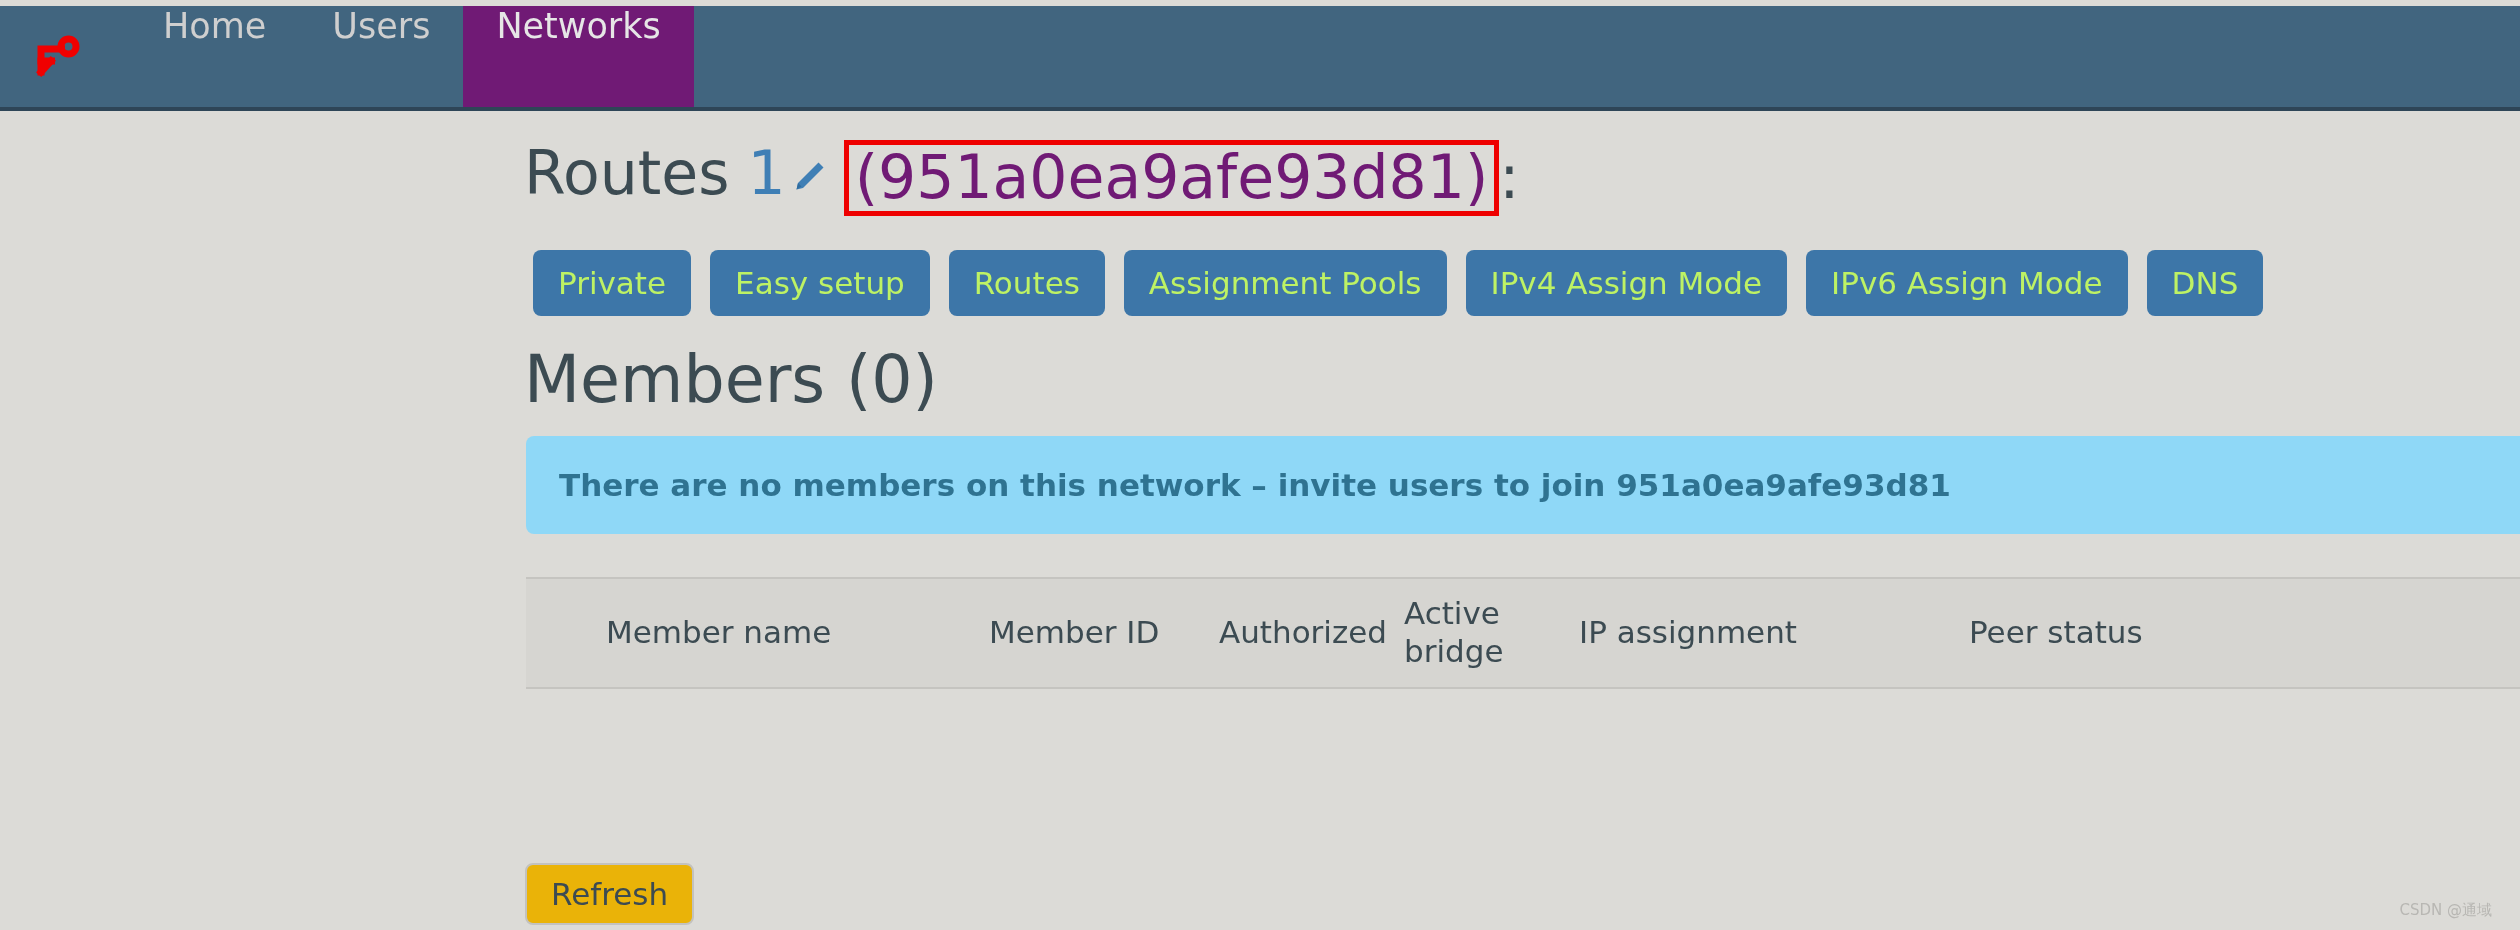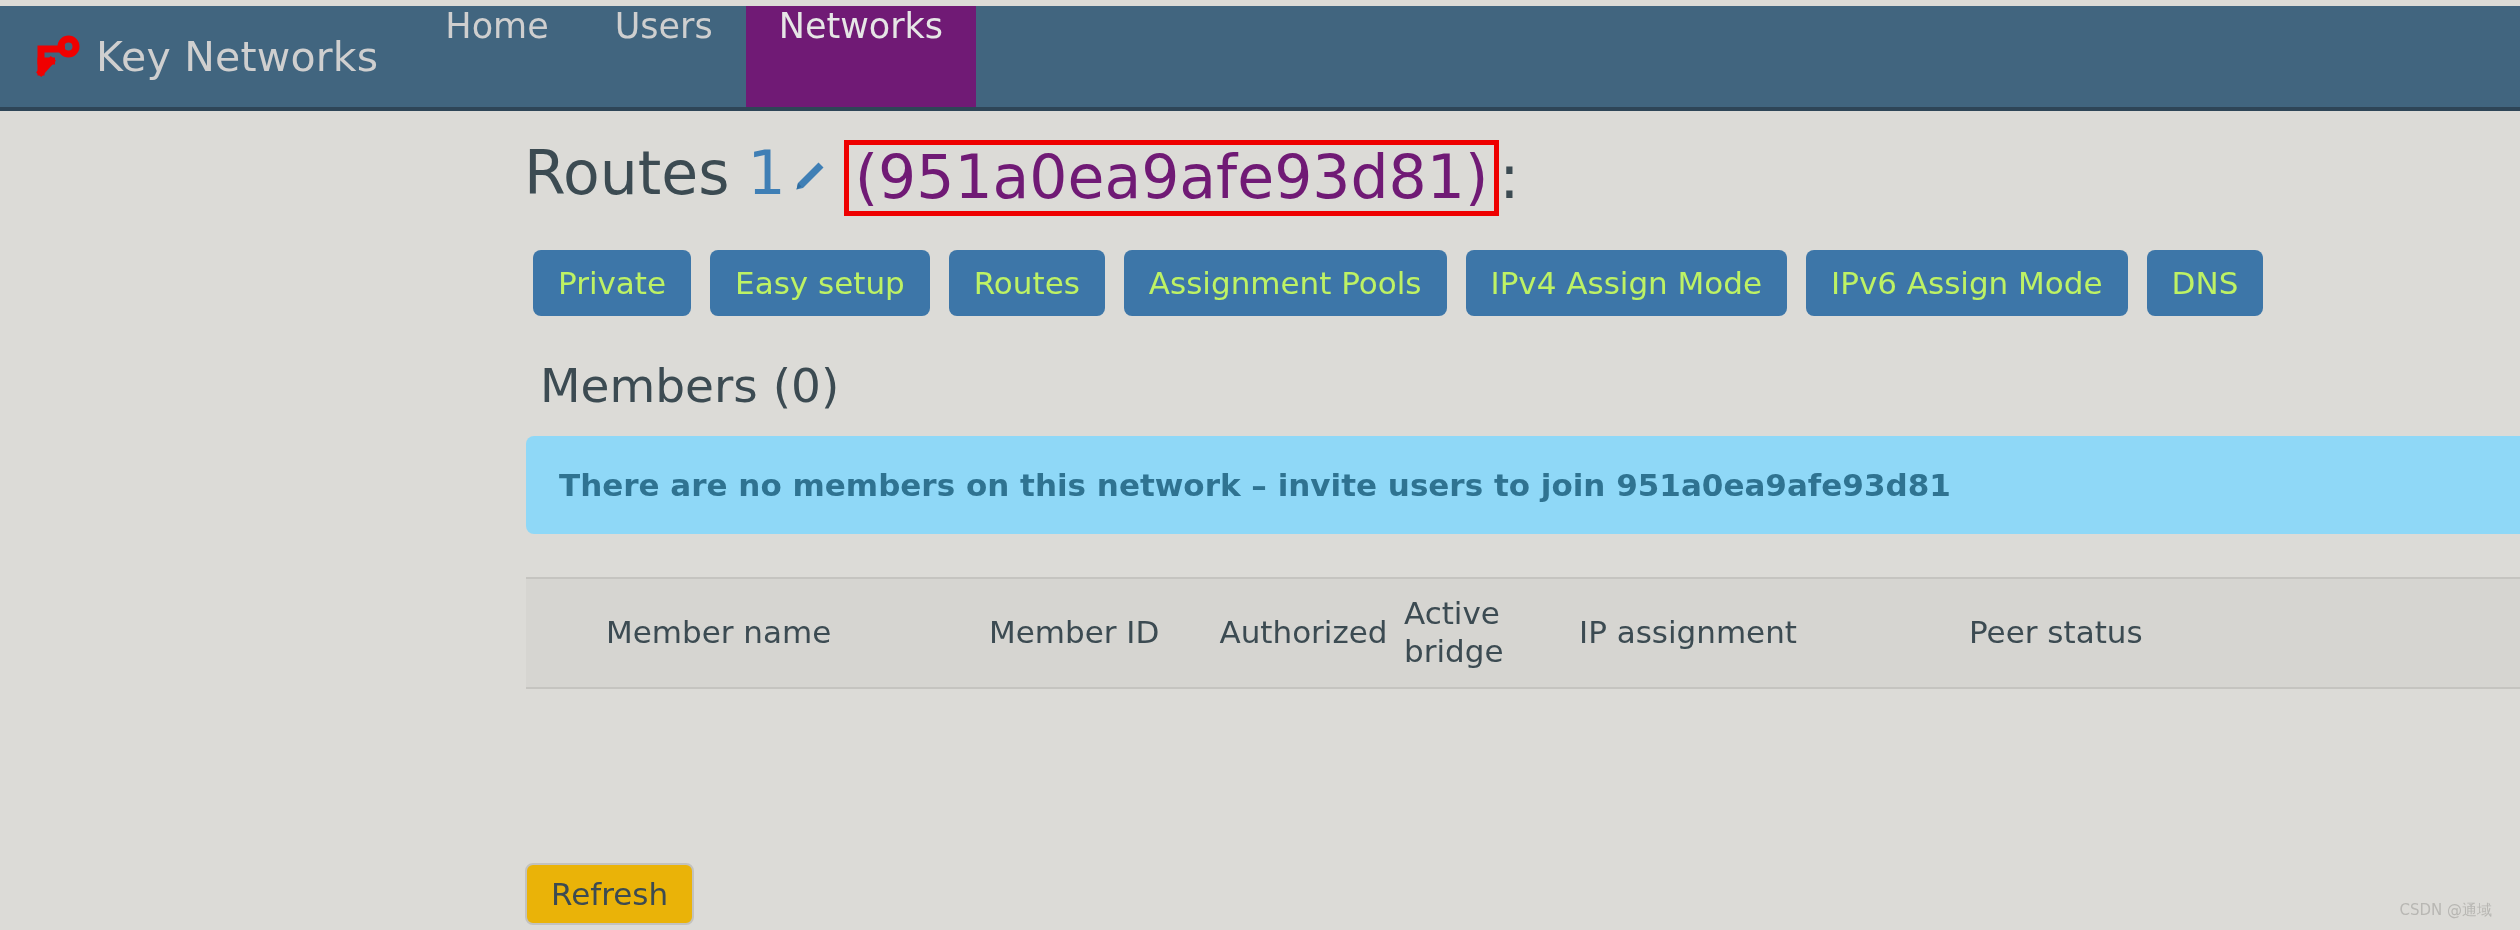--- a/index.html
+++ b/index.html
@@ -130,24 +130,24 @@
     line-height: 66px;
     white-space: nowrap;
     cursor: pointer;
   }
 
   
   .members-heading {
     position: absolute;
     left: 524px;
     top: 231px;
-    font-size: 47px;
+    font-size: 65px;
     color: #3c4b52;
     font-weight: normal;
-    margin: 16px;
+    margin: 0;
     white-space: nowrap;
   }
 
   
   .alert {
     position: absolute;
     left: 526px;
     top: 325px;
     width: 2100px;
     height: 98px;
@@ -183,21 +183,21 @@
   .mt-th {
     color: #3c4b52;
     font-size: 31px;
     font-weight: normal;
     line-height: 1.22;
     box-sizing: border-box;
     padding: 0 8px;
   }
   .col-name    { width: 455px; padding-left: 80px; }
   .col-id      { width: 230px; }
-  .col-auth    { width: 185px; text-align: center; }
+  .col-auth    { width: 185px; }
   .col-bridge  { width: 175px; }
   .col-ip      { width: 390px; }
   .col-peer    { width: 330px; }
 
   
   .refresh-btn {
     position: absolute;
     left: 525px;
     top: 752px;
     background: #eab308;
@@ -231,21 +231,20 @@
     <span class="brand-icon">
       <svg viewBox="0 0 52 52" width="52" height="52" aria-hidden="true">
         <g fill="none" stroke="#f00000" stroke-width="7">
           <circle cx="38.5" cy="15.5" r="7.5"></circle>
           <path d="M31.5 18 L11 18 L11 41" stroke-linecap="square"></path>
           <path d="M11 30 L21.5 30" stroke-linecap="square"></path>
           <path d="M11 41 L21 30" stroke-linecap="square"></path>
         </g>
       </svg>
     </span>
-    <span>Key Networks</span>
   </div>
 
   <div class="nav-item">
     <span>Home</span>
   </div>
 
   <div class="nav-item">
     <span>Users</span>
   </div>
 

